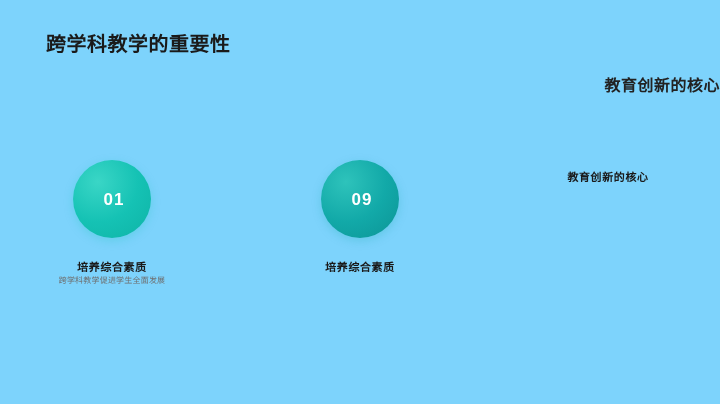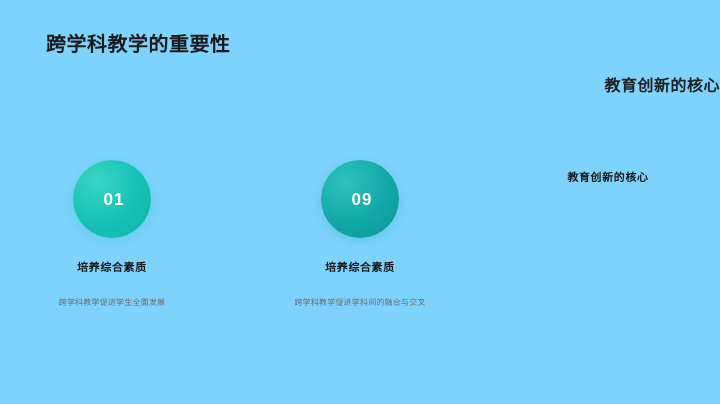--- a/index.html
+++ b/index.html
@@ -100,21 +100,21 @@
     margin-top: 8px;
     font-size: 11px;
     font-weight: bold;
     color: #1a1a1a;
     letter-spacing: 0.6px;
     text-align: center;
     white-space: nowrap;
   }
 
   .item-desc {
-    margin-top: 22px;
+    margin-top: 0;
     font-size: 8px;
     line-height: 1.75;
     color: #6e6e6e;
     text-align: center;
     max-width: 172px;
     letter-spacing: 0.2px;
   }
 </style>
 </head>
 <body style="background: rgb(255, 255, 255);">
@@ -137,21 +137,20 @@
       <div class="item-desc">跨学科教学促进学生全面发展</div>
     </div>
 
     <div class="item">
       <div class="circle-wrap">
         <div class="circle" style="background: radial-gradient(circle at 32% 28%, rgb(46, 195, 187) 0%, rgb(18, 169, 168) 52%, rgb(12, 148, 150) 100%); box-shadow: rgba(18, 169, 168, 0.25) 0px 3px 10px;">
           <span class="num">09</span>
         </div>
       </div>
       <div class="item-heading">培养综合素质</div>
-      <div class="item-desc">跨学科教学促进学科间的融合与交叉</div>
     </div>
 
     <div class="item">
       <div class="item-heading">教育创新的核心</div>
     </div>
 
   </div>
 </div>
 
 </body></html>

